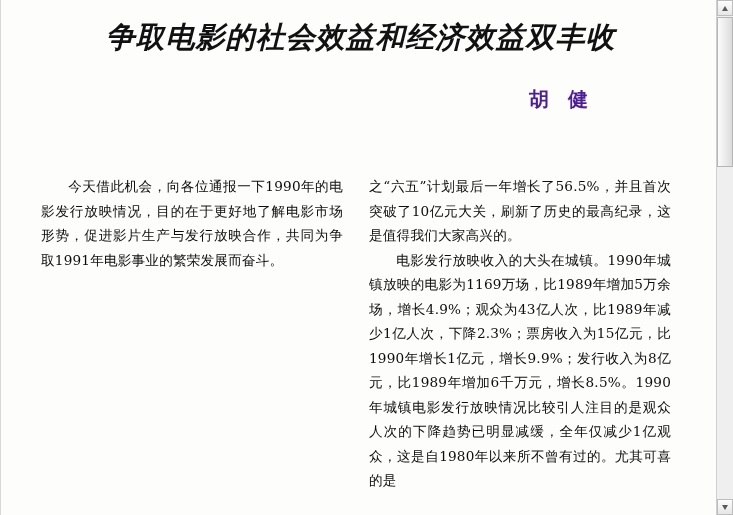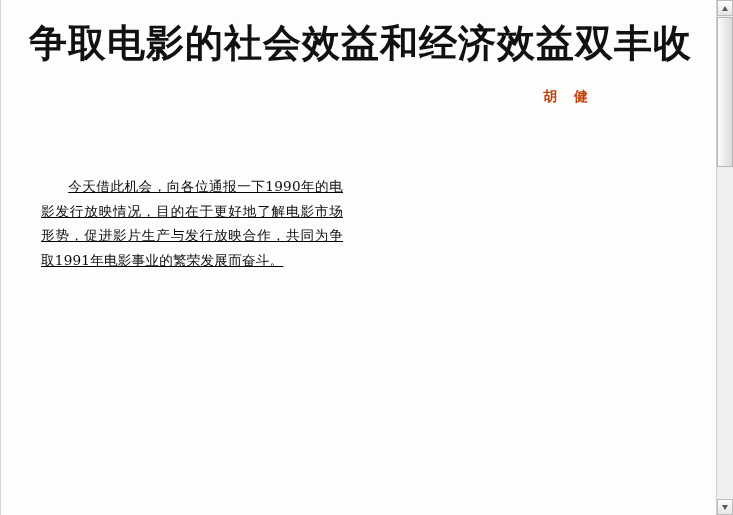--- a/index.html
+++ b/index.html
@@ -42,48 +42,48 @@
     position: relative;
     width: 100%;
     height: 100%;
   }
 
   
   .doc-title {
     text-align: center;
     font-family: "DejaVu Serif", serif;
     font-weight: bold;
-    font-size: 38px;
+    font-size: 29px;
     letter-spacing: 1px;
     color: #111;
     margin: 16px 0 0 0;
     line-height: 1.1;
     white-space: nowrap;
+    font-style: italic;
   }
 
   .byline {
     text-align: right;
     padding-right: 98px;
-    margin-top: 24px;
+    margin-top: 32px;
     font-family: "DejaVu Serif", serif;
     font-weight: bold;
-    font-size: 14px;
+    font-size: 20px;
     letter-spacing: 6px;
-    color: #c2410c;
+    color: #4c1d95;
   }
 
   
   .columns {
     position: absolute;
     top: 152px;
     left: 12px;
     right: 4px;
     display: flex;
     gap: 26px;
-    text-decoration: underline;
   }
 
   .col {
     width: 302px;
     font-family: "DejaVu Serif", serif;
     font-size: 13.6px;
     line-height: 24.5px;
     color: #0d0d0d;
     text-align: justify;
   }
@@ -180,20 +180,22 @@
 
       <div class="byline">胡 健</div>
 
       <div class="columns">
 
         <div class="col">
           <p class="">今天借此机会，向各位通报一下1990年的电影发行放映情况，目的在于更好地了解电影市场形势，促进影片生产与发行放映合作，共同为争取1991年电影事业的繁荣发展而奋斗。</p>
         </div>
 
         <div class="col">
+          <p class="noindent">之“六五”计划最后一年增长了56.5%，并且首次突破了10亿元大关，刷新了历史的最高纪录，这是值得我们大家高兴的。</p>
+          <p class="">电影发行放映收入的大头在城镇。1990年城镇放映的电影为1169万场，比1989年增加5万余场，增长4.9%；观众为43亿人次，比1989年减少1亿人次，下降2.3%；票房收入为15亿元，比1990年增长1亿元，增长9.9%；发行收入为8亿元，比1989年增加6千万元，增长8.5%。1990年城镇电影发行放映情况比较引人注目的是观众人次的下降趋势已明显减缓，全年仅减少1亿观众，这是自1980年以来所不曾有过的。尤其可喜的是</p>
         </div>
 
       </div>
 
     </div>
   </div>
 
   <div class="scrollbar">
     <div class="sb-btn up">
       <div class="sb-arrow up"></div>

